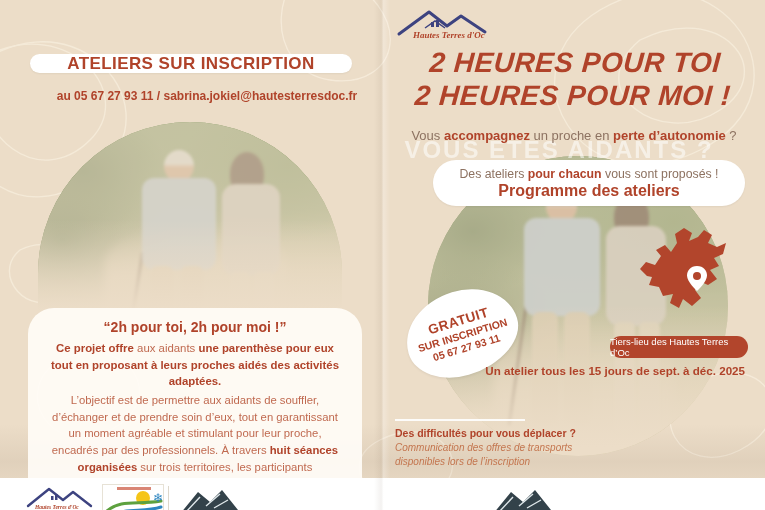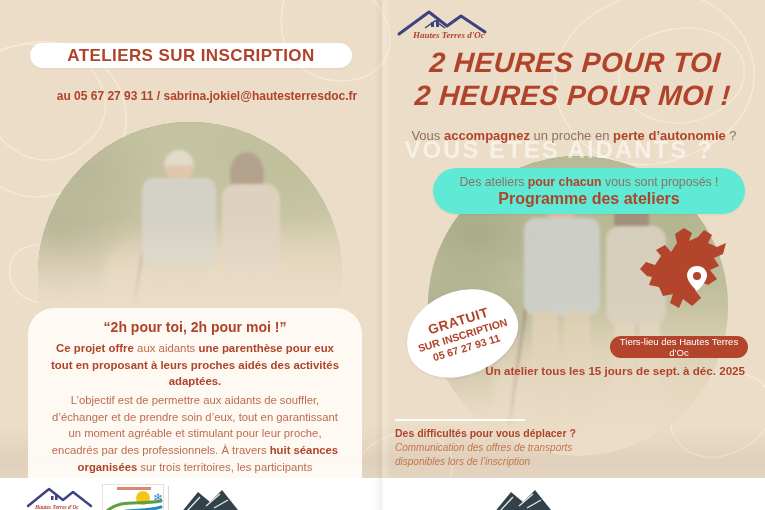--- a/index.html
+++ b/index.html
@@ -12,21 +12,21 @@
 
   
   .panel-left{left:0;top:0;width:382px;height:510px;}
   .panel-right{left:383px;top:0;width:382px;height:510px;}
   .fold{left:374px;top:0;width:16px;height:510px;
         background:linear-gradient(to right,rgba(90,70,50,0) 0%,rgba(90,70,50,.07) 45%,rgba(255,255,255,.25) 60%,rgba(90,70,50,0) 100%);}
   .bottom-shade{left:0;top:424px;width:765px;height:54px;
         background:linear-gradient(to bottom,rgba(120,98,76,0) 0%,rgba(120,98,76,.10) 70%,rgba(120,98,76,.06) 100%);}
 
   
-  .title-pill{left:30px;top:43px;width:322px;height:25px;background:#fff;border-radius:20px;
+  .title-pill{left:30px;top:54px;width:322px;height:19px;background:#fff;border-radius:20px;
               display:flex;align-items:center;justify-content:center;box-shadow:0 1px 2px rgba(0,0,0,.05);}
   .title-pill span{color:#b0432a;font-weight:700;font-size:17px;letter-spacing:.4px;}
   .contact-line{left:16px;top:89px;width:382px;text-align:center;color:#b0432a;font-weight:700;font-size:12px;}
 
   .photo-arch{left:38px;top:122px;width:304px;height:196px;border-radius:160px 160px 0 0;overflow:hidden;}
   .photo-circle{left:45px;top:156px;width:300px;height:300px;border-radius:50%;overflow:hidden;}
   .photo-bg{position:absolute;inset:0;
     background:
       radial-gradient(120px 90px at 15% 25%, #77875b 0%, rgba(119,135,91,0) 70%),
       radial-gradient(150px 110px at 82% 22%, #8a9a67 0%, rgba(138,154,103,0) 70%),
@@ -59,37 +59,37 @@
   
   .hto-logo{left:12px;top:4px;width:130px;height:42px;}
   .hto-script{position:absolute;left:18px;top:26px;font-size:9px;font-style:italic;font-weight:700;
               color:#b0432a;font-family:"Liberation Serif",serif;white-space:nowrap;}
   .headline{left:0;top:46px;width:382px;text-align:center;color:#b0432a;font-weight:700;font-style:italic;
             font-size:28px;line-height:1.18;letter-spacing:.5px;transform:skewX(-4deg);}
   .question{left:0;top:128px;width:382px;text-align:center;color:#8d7261;font-size:13px;z-index:3;}
   .question b{color:#b0432a;font-weight:700;}
   .ghost{left:0;top:136px;width:352px;text-align:center;color:rgba(255,255,255,.55);font-weight:700;
          font-size:24px;letter-spacing:2px;z-index:2;}
-  .offer-box{left:50px;top:160px;width:312px;background:#5eead4;border-radius:26px;padding:7px 6px 6px;
-             box-sizing:border-box;text-align:center;z-index:3;box-shadow:0 1px 2px rgba(0,0,0,.05);margin-top:8px;}
+  .offer-box{left:50px;top:160px;width:312px;background:#ffffff;border-radius:26px;padding:7px 6px 6px;
+             box-sizing:border-box;text-align:center;z-index:3;box-shadow:0 1px 2px rgba(0,0,0,.05);}
   .offer-line{color:#8d7261;font-size:12.3px;}
   .offer-line b{color:#b0432a;font-weight:700;}
   .offer-title{color:#b0432a;font-weight:700;font-size:16px;margin-top:1px;}
 
   .free-badge{left:22px;top:291px;width:114px;height:84px;background:#fff;z-index:4;
               border-radius:52% 48% 55% 45% / 55% 52% 48% 45%;transform:rotate(-17deg);
               display:flex;flex-direction:column;align-items:center;justify-content:center;
               box-shadow:0 1px 3px rgba(0,0,0,.08);}
   .free-l1{color:#b0432a;font-weight:800;font-size:13.5px;letter-spacing:.5px;}
   .free-l2{color:#b0432a;font-weight:700;font-size:10.5px;margin-top:1px;}
   .free-l3{color:#b0432a;font-weight:700;font-size:10.5px;margin-top:1px;}
 
   .map-wrap{left:252px;top:224px;width:100px;height:100px;z-index:4;}
   .loc-badge{left:227px;top:336px;width:138px;height:22px;background:#b2452c;border-radius:12px;
-             display:flex;align-items:center;justify-content:center;z-index:4;text-align:center;}
+             display:flex;align-items:center;justify-content:center;z-index:4;}
   .loc-badge span{color:#fff;font-size:9.5px;}
   .address-block{right:20px;top:364px;text-align:right;z-index:4;}
   .addr1{color:#c4764f;font-size:10.8px;}
   .addr2{color:#b0432a;font-weight:700;font-size:11.6px;margin-top:0;}
   .sep-line{left:12px;top:419px;width:130px;height:2px;background:rgba(255,255,255,.9);}
   .transport-title{left:12px;top:427px;color:#b0432a;font-weight:700;font-size:10.5px;}
   .transport-sub{left:12px;top:441px;color:#c4764f;font-size:10px;font-style:italic;line-height:1.35;}
 
   
   .footer-strip{left:0;top:478px;width:765px;height:32px;background:#fff;}

